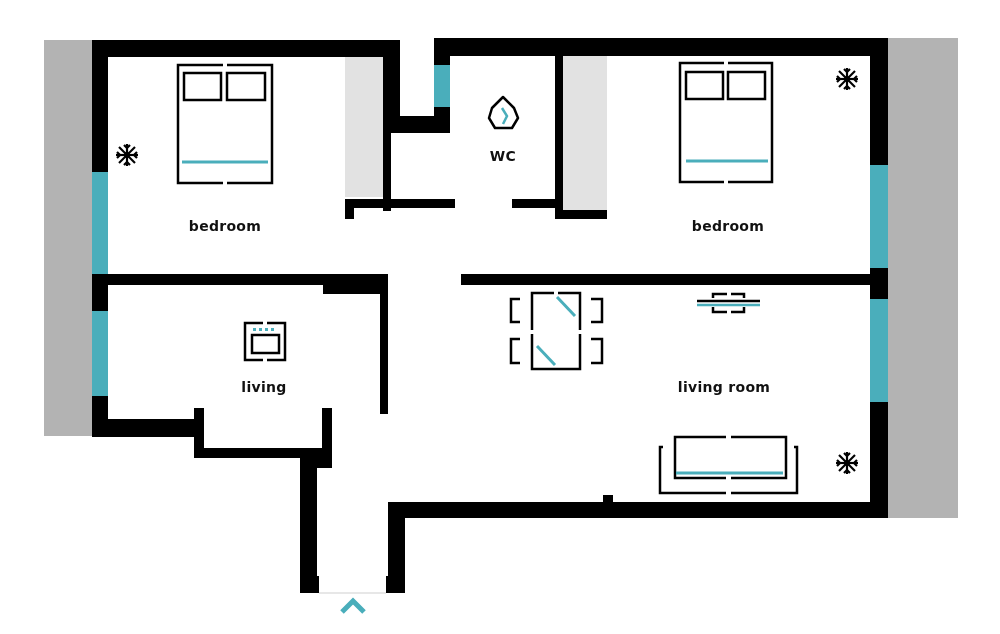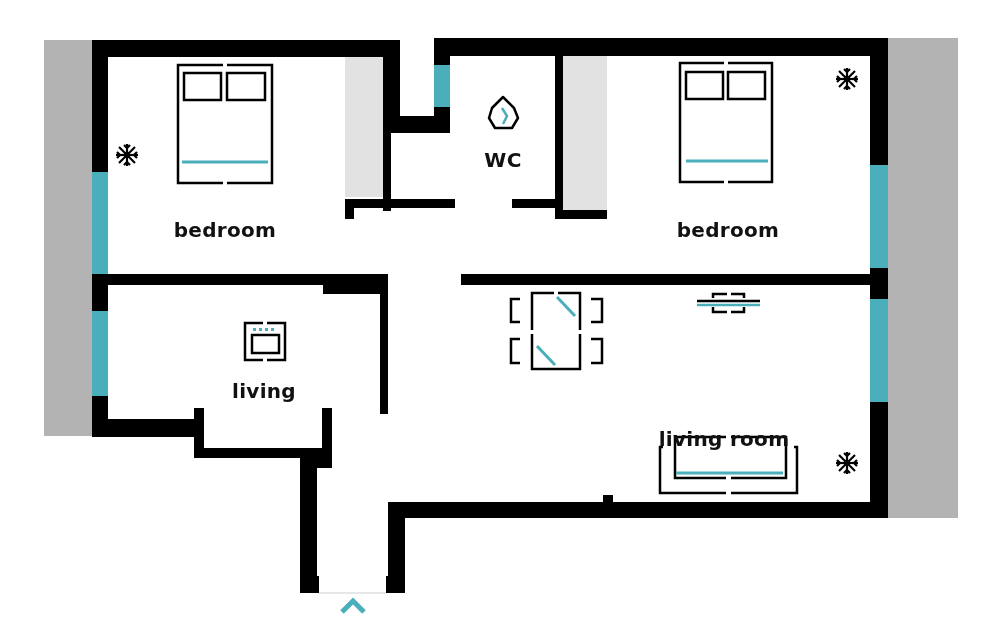--- a/index.html
+++ b/index.html
@@ -1,18 +1,18 @@
 <!DOCTYPE html>
 <html><head>
 <meta charset="utf-8">
 <style>
   html, body { margin: 0; padding: 0; background: #ffffff; }
   body { width: 1000px; height: 634px; position: relative; overflow: hidden; font-family: "DejaVu Sans", sans-serif; }
   svg { position: absolute; left: 0; top: 0; }
-  .room-label { position: absolute; font-family: "DejaVu Sans", sans-serif; font-weight: bold; font-size: 20px; color: #111111; white-space: nowrap; transform: translateX(-50%); letter-spacing: 0.3px; }
+  .room-label { position: absolute; font-family: "DejaVu Sans", sans-serif; font-weight: bold; font-size: 14px; color: #111111; white-space: nowrap; transform: translateX(-50%); letter-spacing: 0.3px; }
 </style>
 </head>
 <body>
 
 <svg width="1000" height="634" viewBox="0 0 1000 634">
 
   <rect x="44" y="40" width="50" height="396" fill="#b3b3b3"></rect>
   <rect x="886" y="38" width="72" height="480" fill="#b3b3b3"></rect>
 
   <rect x="345" y="57" width="38" height="140" fill="#e2e2e2"></rect>
@@ -167,13 +167,13 @@
     <line x1="676" y1="473" x2="783" y2="473" stroke="#4aaebb" stroke-width="3"></line>
   </g>
 
   <path d="M342 612 L353 601 L364 612" fill="none" stroke="#4aaebb" stroke-width="5" stroke-linejoin="miter"></path>
 </svg>
 
 <div class="room-label" style="left:225px; top:218px;">bedroom</div>
 <div class="room-label" style="left:503px; top:148px;">WC</div>
 <div class="room-label" style="left:728px; top:218px;">bedroom</div>
 <div class="room-label" style="left:264px; top:379px;">living</div>
-<div class="room-label" style="left:724px; top:379px;margin-top:48px;">living room</div>
+<div class="room-label" style="left:724px; top:379px;">living room</div>
 
 </body></html>

